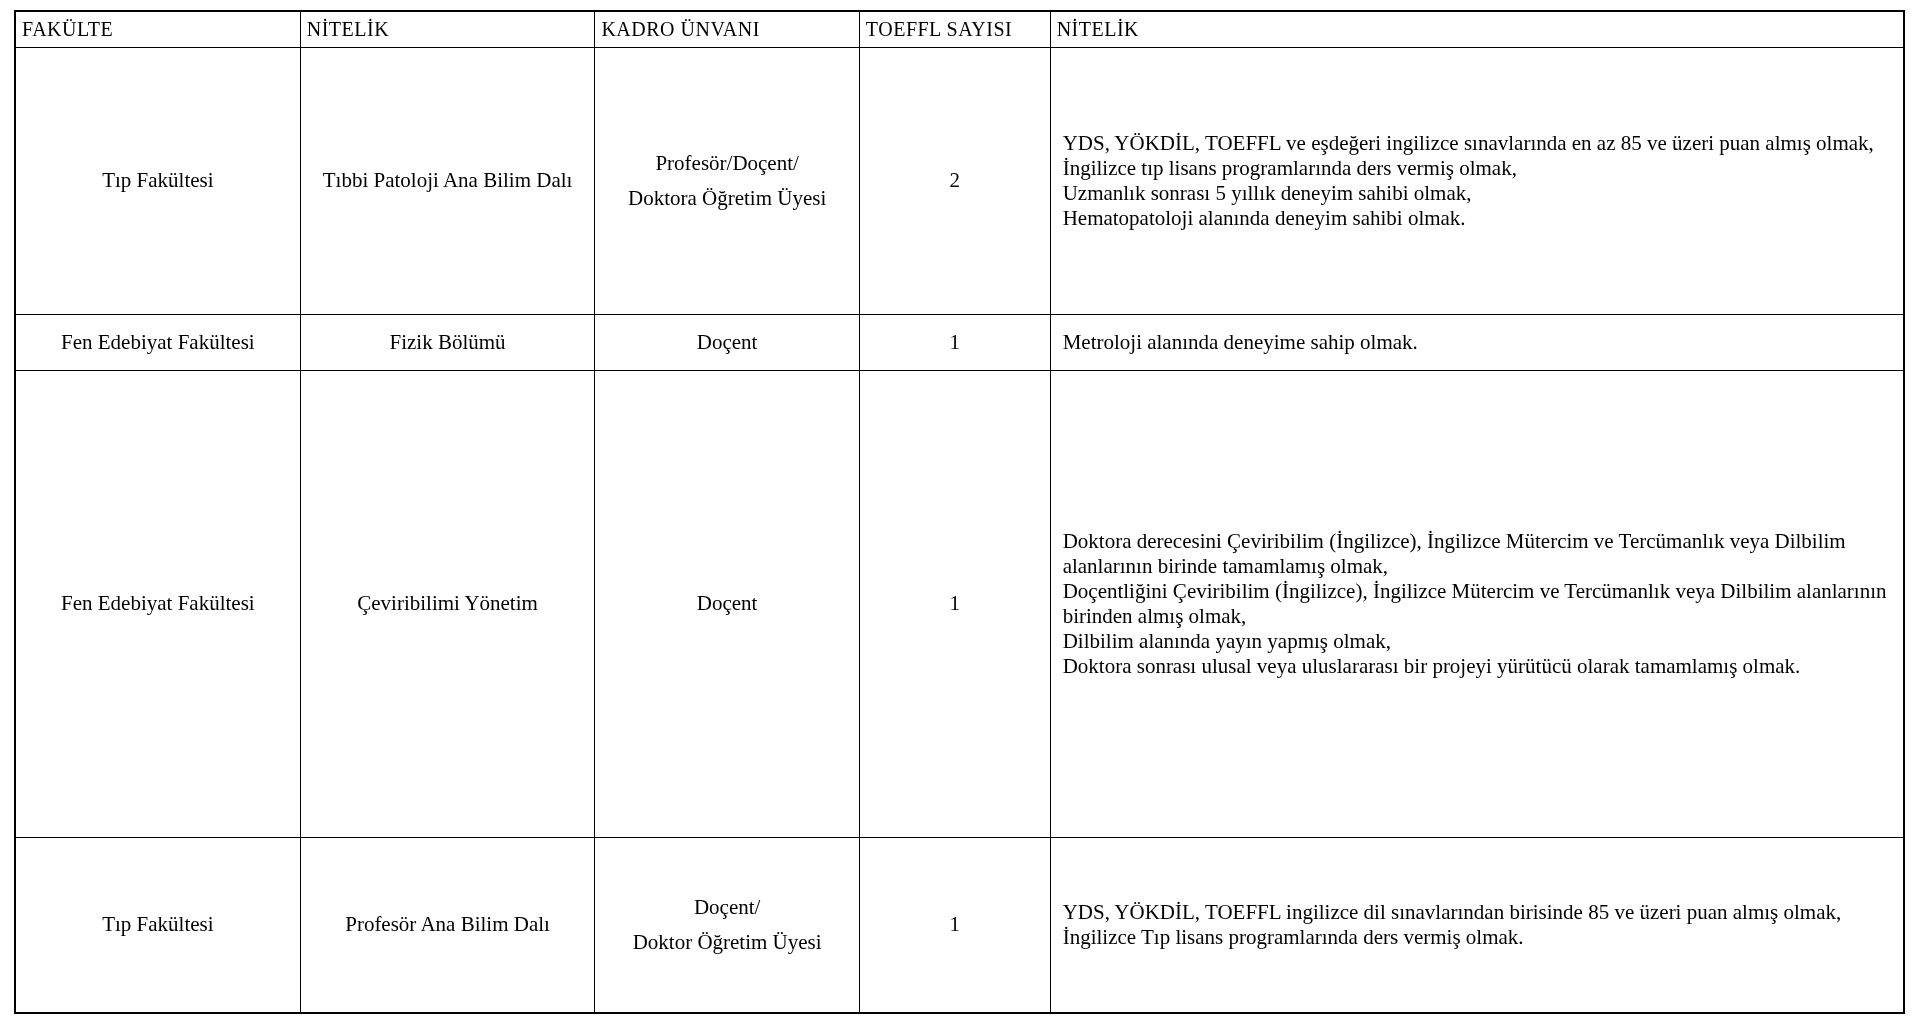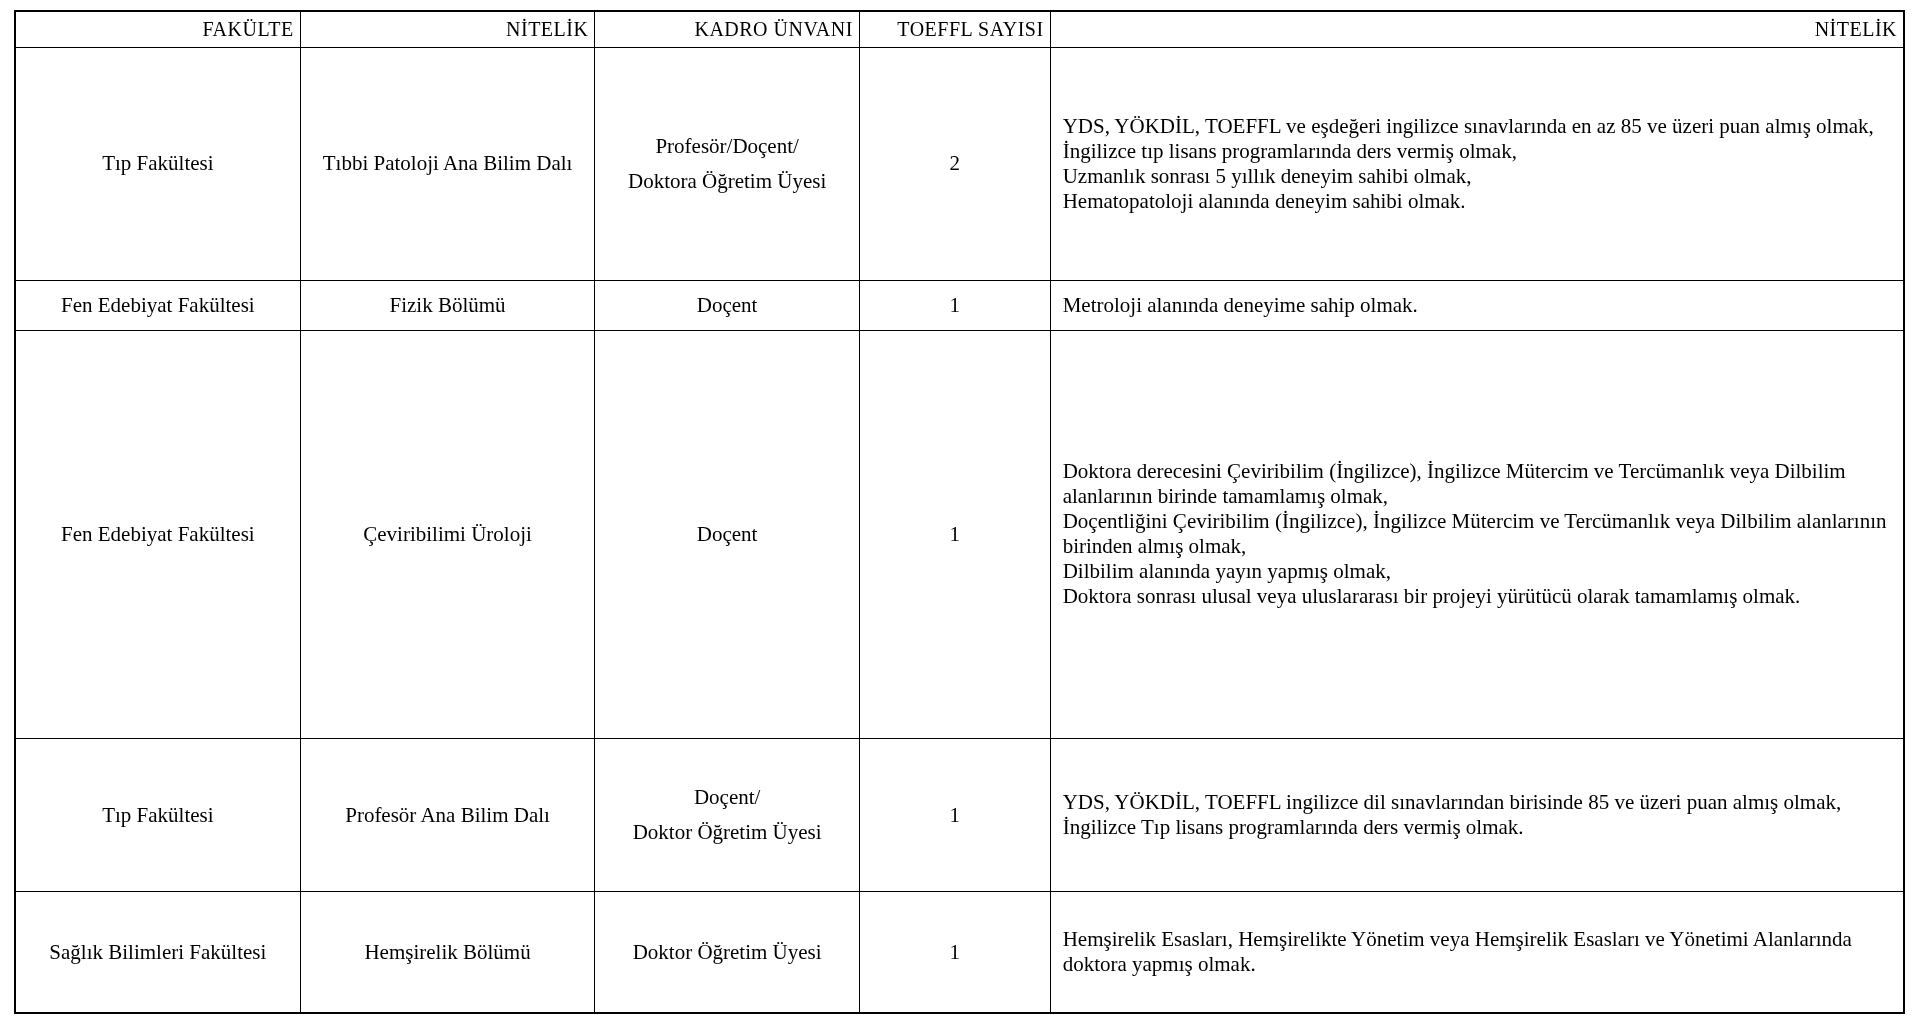--- a/index.html
+++ b/index.html
@@ -26,21 +26,21 @@
   table.job-table th,
   table.job-table td {
     border: 1px solid #000000;
     font-size: 21px;
     vertical-align: middle;
     box-sizing: border-box;
   }
   table.job-table th {
     font-weight: normal;
     font-size: 20px;
-    text-align: right;
+    text-align: left;
     height: 36px;
     padding: 4px 6px;
     letter-spacing: 0.5px;
   }
   td.center-cell {
     text-align: center;
     padding: 6px 10px;
     line-height: 35px;
   }
   td.nitelik-cell {
@@ -94,39 +94,32 @@
       </tr>
       <tr class="row-1">
         <td class="center-cell">Fen Edebiyat Fakültesi</td>
         <td class="center-cell">Fizik Bölümü</td>
         <td class="center-cell lines">Doçent</td>
         <td class="center-cell">1</td>
         <td class="nitelik-cell lines">Metroloji alanında deneyime sahip olmak.</td>
       </tr>
       <tr class="row-2">
         <td class="center-cell">Fen Edebiyat Fakültesi</td>
-        <td class="center-cell">Çeviribilimi Üroloji</td>
+        <td class="center-cell">Çeviribilimi Yönetim</td>
         <td class="center-cell lines">Doçent</td>
         <td class="center-cell">1</td>
         <td class="nitelik-cell lines">Doktora derecesini Çeviribilim (İngilizce), İngilizce Mütercim ve Tercümanlık veya Dilbilim alanlarının birinde tamamlamış olmak,
 Doçentliğini Çeviribilim (İngilizce), İngilizce Mütercim ve Tercümanlık veya Dilbilim alanlarının birinden almış olmak,
 Dilbilim alanında yayın yapmış olmak,
 Doktora sonrası ulusal veya uluslararası bir projeyi yürütücü olarak tamamlamış olmak.</td>
       </tr>
       <tr class="row-3">
         <td class="center-cell">Tıp Fakültesi</td>
         <td class="center-cell">Profesör Ana Bilim Dalı</td>
         <td class="center-cell lines">Doçent/
 Doktor Öğretim Üyesi</td>
         <td class="center-cell">1</td>
         <td class="nitelik-cell lines">YDS, YÖKDİL, TOEFFL ingilizce dil sınavlarından birisinde 85 ve üzeri puan almış olmak,
 İngilizce Tıp lisans programlarında ders vermiş olmak.</td>
       </tr>
-      <tr class="row-4">
-        <td class="center-cell">Sağlık Bilimleri Fakültesi</td>
-        <td class="center-cell">Hemşirelik Bölümü</td>
-        <td class="center-cell lines">Doktor Öğretim Üyesi</td>
-        <td class="center-cell">1</td>
-        <td class="nitelik-cell lines">Hemşirelik Esasları, Hemşirelikte Yönetim veya Hemşirelik Esasları ve Yönetimi Alanlarında doktora yapmış olmak.</td>
-      </tr>
     </tbody>
   </table>
 </div>
 
 </body></html>

